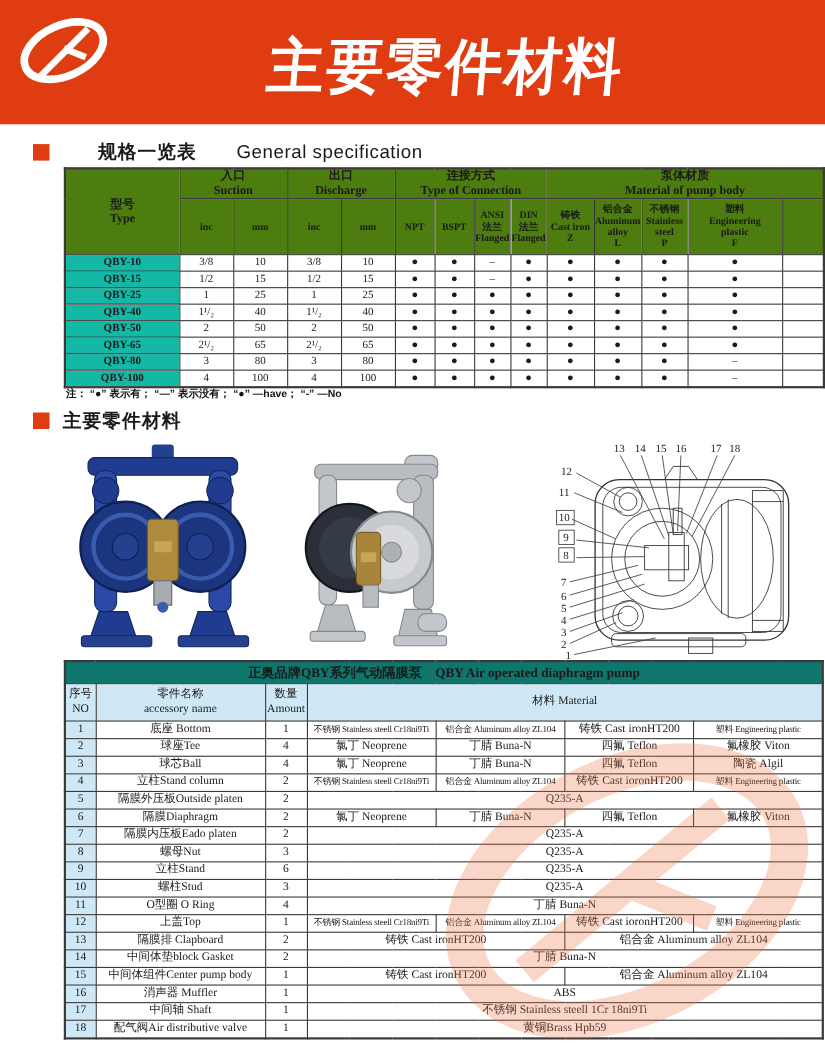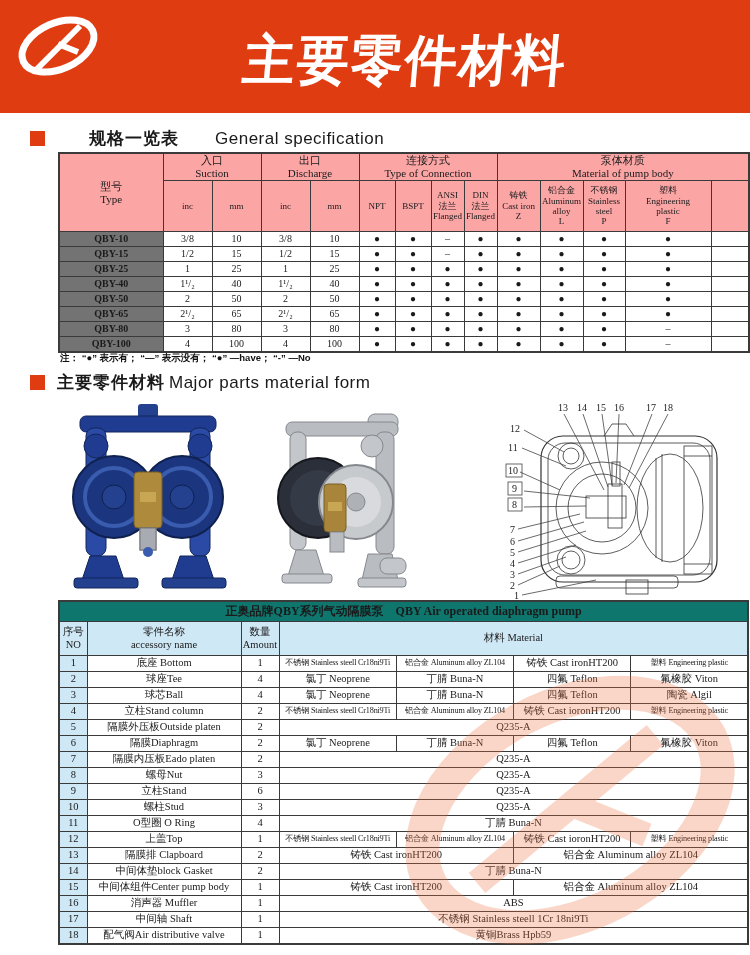--- a/index.html
+++ b/index.html
@@ -20,24 +20,24 @@
   .sec-zh{font-size:17px;font-weight:bold;letter-spacing:1px;}
   .sec-en{font-size:17px;margin-left:4px;letter-spacing:.5px;}
   #sec1{top:127px;gap:32px;}
   #sec2{top:371px;}
 
   
   .spec-wrap{position:absolute;left:58px;top:152px;}
   table.spec{border-collapse:collapse;table-layout:fixed;width:690px;border:2px solid #3a3a3a;}
   table.spec th,table.spec td{border:1px solid #3a3a3a;text-align:center;vertical-align:middle;
     padding:0;overflow:hidden;}
-  table.spec thead th{background:#fca5a5;font-weight:normal;white-space:pre-line;line-height:1.15;}
+  table.spec thead th{background:#4d7c0f;font-weight:bold;white-space:pre-line;line-height:1.15;}
   th.grp{font-size:11px;height:26px;}
   th.sub{font-size:9px;height:50px;}
-  td.type-cell{background:#737373;font-weight:bold;font-size:10.5px;}
+  td.type-cell{background:#14b8a6;font-weight:bold;font-size:10.5px;}
   table.spec tbody td{height:14px;font-size:10px;line-height:1;}
   td.dot{font-size:10px;}
   .note{position:absolute;left:60px;top:352px;font-family:"Liberation Sans",sans-serif;
     font-size:9.5px;font-weight:bold;color:#111;}
 
   
   .pump-a{position:absolute;left:62px;top:402px;}
   .pump-b{position:absolute;left:272px;top:410px;}
   .diagram{position:absolute;left:486px;top:394px;}
   .diagram text{font-family:"Liberation Serif",serif;font-size:10px;fill:#222;}
@@ -275,21 +275,20 @@
           <td></td>
         </tr>
       </tbody>
   </table>
 </div>
 <div class="note">注： “●” 表示有； “—” 表示没有； “●” —have； “-” —No</div>
 
 <div class="section-head" id="sec2">
   <span class="bullet"></span>
   <span class="sec-zh">主要零件材料</span>
-  <span class="sec-en">Major parts material form</span>
 </div>
 
 <svg class="pump-a" width="172" height="190" viewBox="0 0 172 190">
   <rect x="76" y="2" width="20" height="14" rx="3" fill="#24418f"></rect>
   <rect x="18" y="14" width="136" height="16" rx="6" fill="#1f3c90" stroke="#13265c" stroke-width="1"></rect>
   <rect x="24" y="26" width="20" height="128" rx="8" fill="#2a4aa5" stroke="#13265c" stroke-width="1"></rect>
   <rect x="128" y="26" width="20" height="128" rx="8" fill="#2a4aa5" stroke="#13265c" stroke-width="1"></rect>
   <circle cx="34" cy="44" r="12" fill="#1f3c90" stroke="#13265c"></circle>
   <circle cx="138" cy="44" r="12" fill="#1f3c90" stroke="#13265c"></circle>
   <circle cx="52" cy="95" r="41" fill="#1b357e" stroke="#0f2150" stroke-width="2"></circle>

